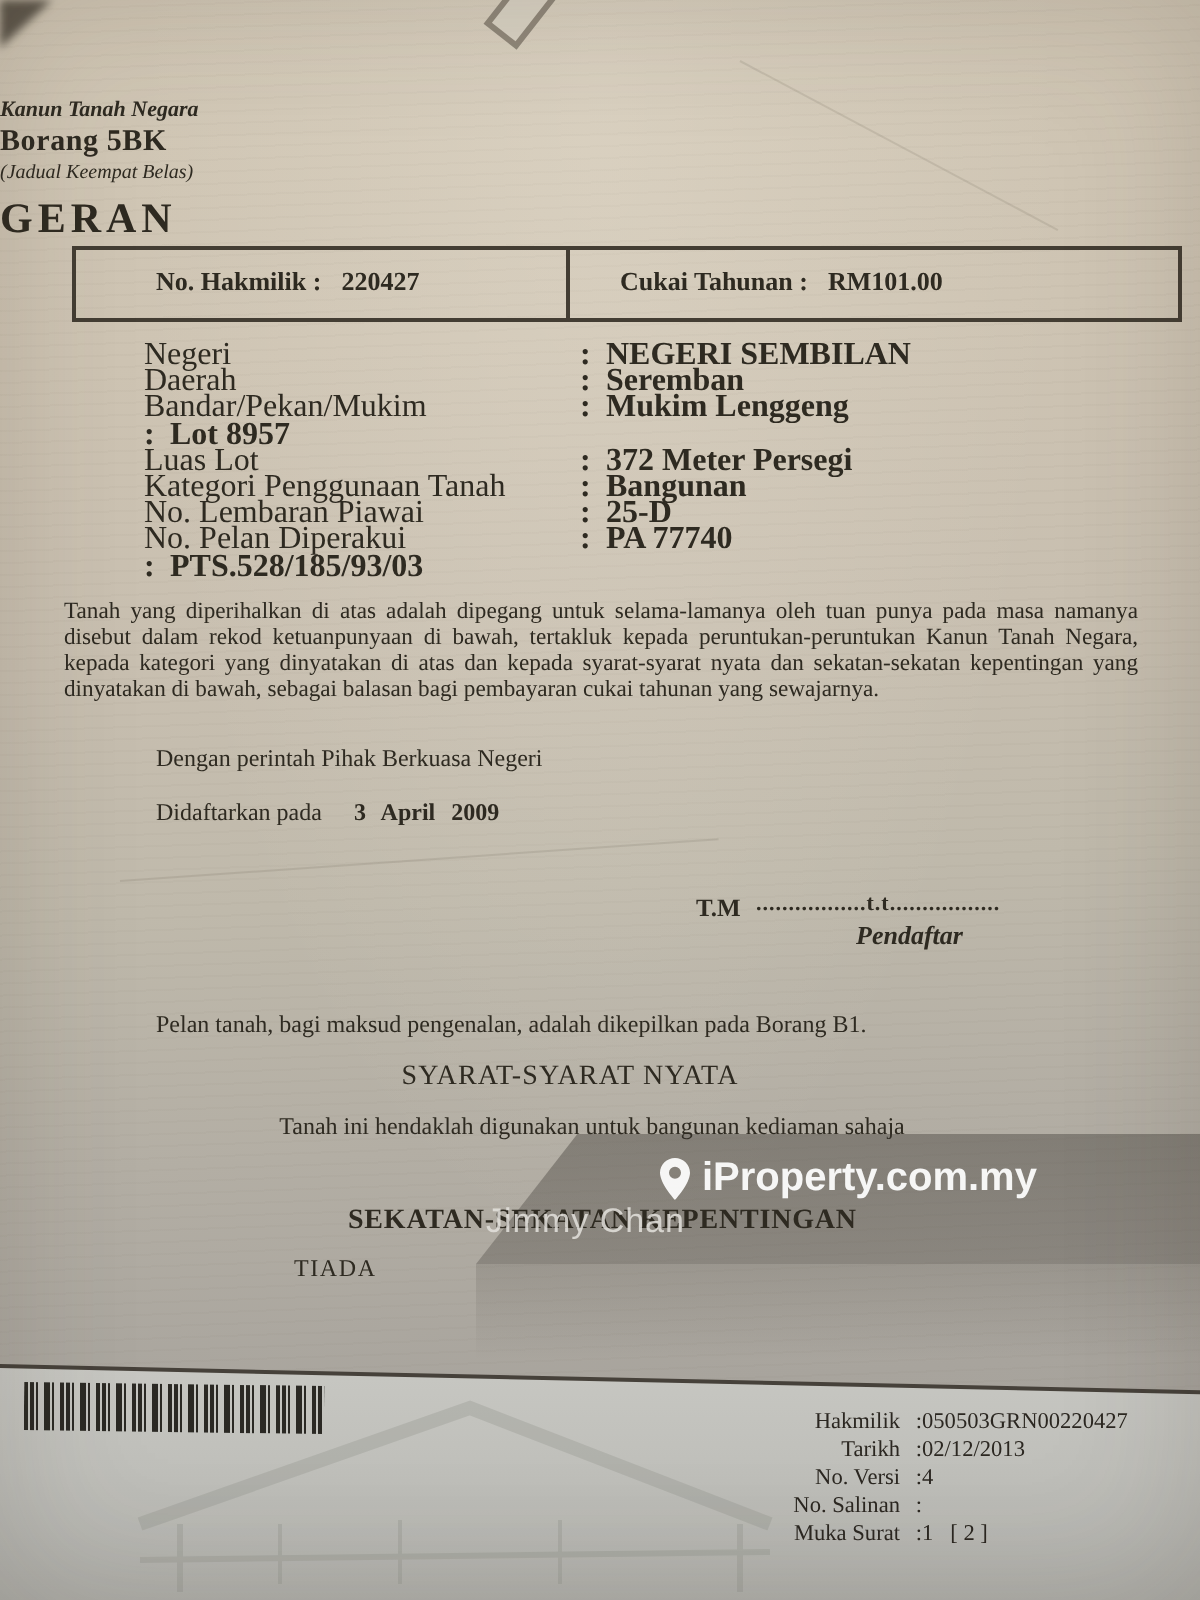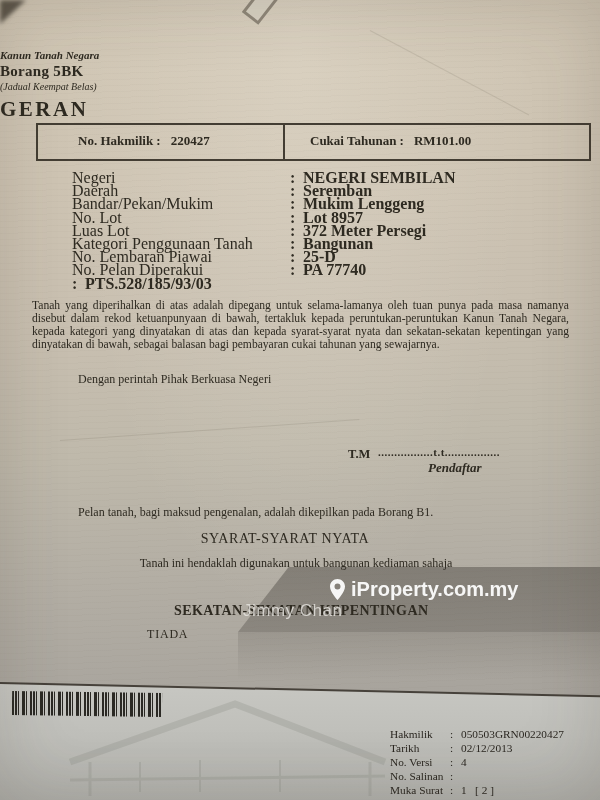--- a/index.html
+++ b/index.html
@@ -76,21 +76,21 @@
   .house-wm{position:absolute;left:50px;top:692px;opacity:.3;}
   .barcode{position:absolute;left:12px;top:692px;width:150px;height:24px;opacity:.88;
     transform:rotate(0.8deg);
     background:repeating-linear-gradient(90deg,
       #16140f 0 2px,transparent 2px 3px,
       #16140f 3px 5px,transparent 5px 6px,
       #16140f 6px 7px,transparent 7px 10px,
       #16140f 10px 13px,transparent 13px 14px,
       #16140f 14px 15px,transparent 15px 18px);}
 
-  .ftable{position:absolute;left:390px;top:728px;}
+  .ftable{position:absolute;left:390px;top:705px;text-align:right;}
   .ftr{display:flex;height:13.9px;font-size:11.3px;line-height:13.9px;color:#2b2721;}
   .ftl{flex:0 0 60px;}
   .ftc{flex:0 0 11px;}
   .ftv{white-space:pre;}
 </style>
 </head>
 <body>
 
 <div id="page">
   <div class="tex"></div>
@@ -120,21 +120,20 @@
         <span class="flabel">Daerah</span>
         <span class="fcolon">:</span>
         <span class="fvalue">Seremban</span>
       </div>
     <div class="frow">
         <span class="flabel">Bandar/Pekan/Mukim</span>
         <span class="fcolon">:</span>
         <span class="fvalue">Mukim Lenggeng</span>
       </div>
     <div class="frow">
-        <span class="flabel">No. Lot</span>
         <span class="fcolon">:</span>
         <span class="fvalue">Lot 8957</span>
       </div>
     <div class="frow">
         <span class="flabel">Luas Lot</span>
         <span class="fcolon">:</span>
         <span class="fvalue">372 Meter Persegi</span>
       </div>
     <div class="frow">
         <span class="flabel">Kategori Penggunaan Tanah</span>
@@ -153,20 +152,21 @@
       </div>
     <div class="frow">
         <span class="fcolon">:</span>
         <span class="fvalue">PTS.528/185/93/03</span>
       </div>
   </div>
 
   <div class="para">Tanah yang diperihalkan di atas adalah dipegang untuk selama-lamanya oleh tuan punya pada masa namanya disebut dalam rekod ketuanpunyaan di bawah, tertakluk kepada peruntukan-peruntukan Kanun Tanah Negara, kepada kategori yang dinyatakan di atas dan kepada syarat-syarat nyata dan sekatan-sekatan kepentingan yang dinyatakan di bawah, sebagai balasan bagi pembayaran cukai tahunan yang sewajarnya.</div>
 
   <div class="order">Dengan perintah Pihak Berkuasa Negeri</div>
+  <div class="reg"><span>Didaftarkan pada</span><span class="reg-date">3 April 2009</span></div>
 
   <div class="sig-tm">T.M</div>
   <div class="sig-dots">.................t.t.................</div>
   <div class="sig-reg">Pendaftar</div>
 
   <div class="plan-note">Pelan tanah, bagi maksud pengenalan, adalah dikepilkan pada Borang B1.</div>
 
   <div class="syarat-h">SYARAT-SYARAT NYATA</div>
   <div class="syarat-t">Tanah ini hendaklah digunakan untuk bangunan kediaman sahaja</div>
 

